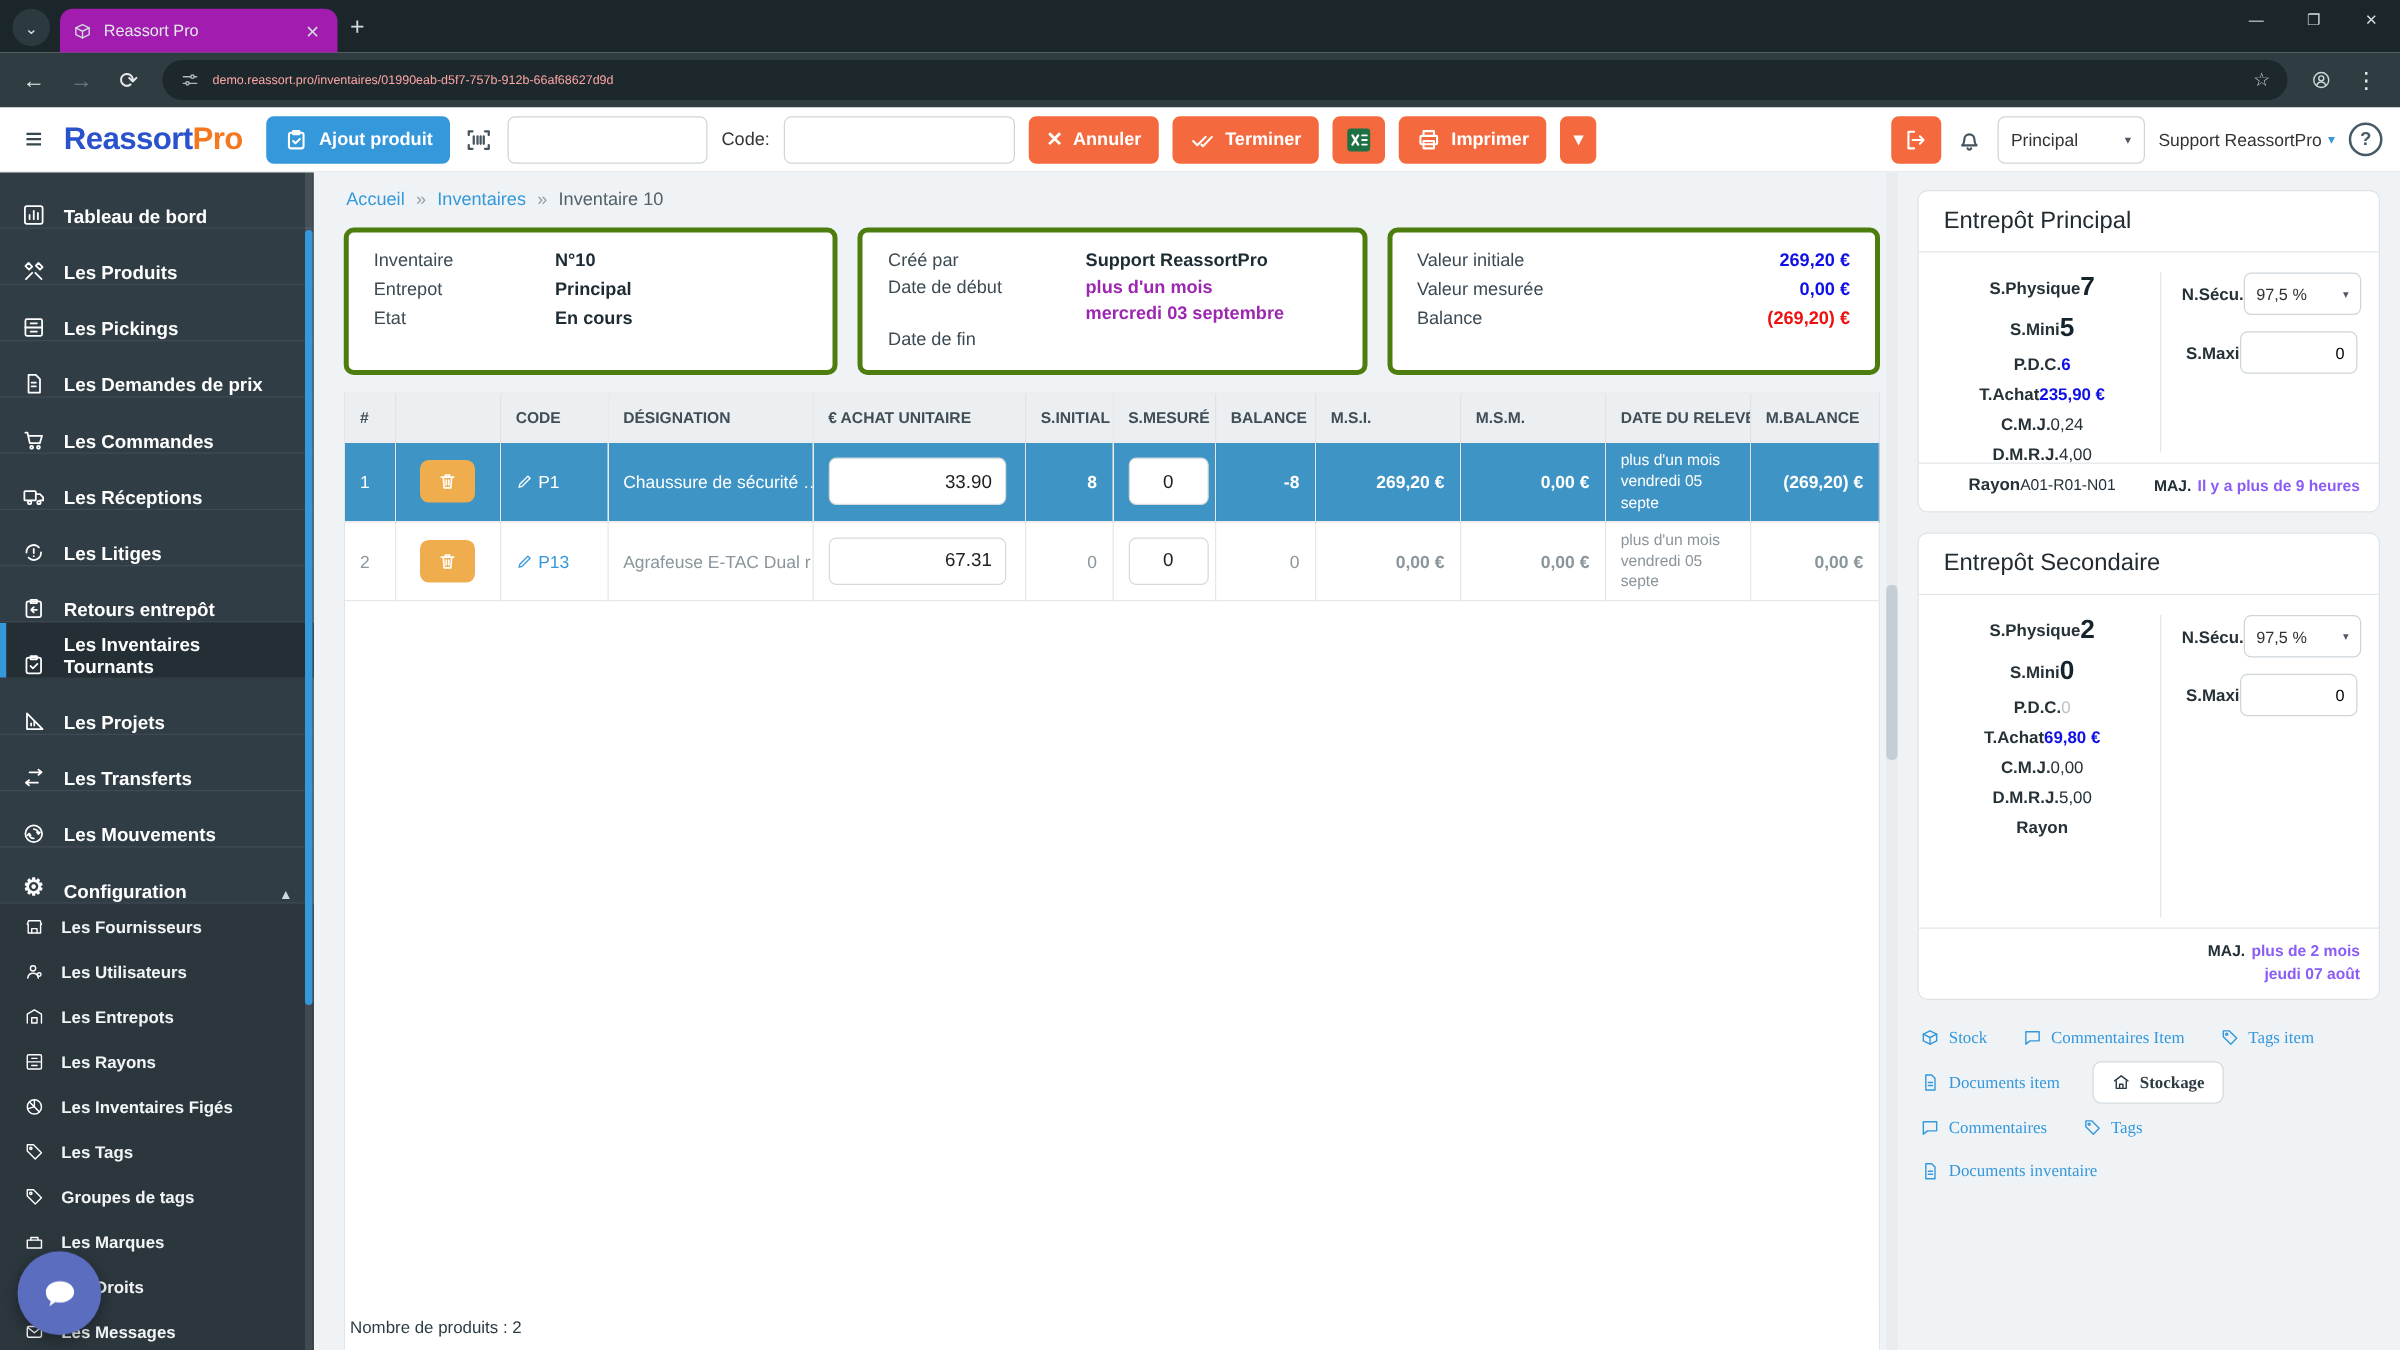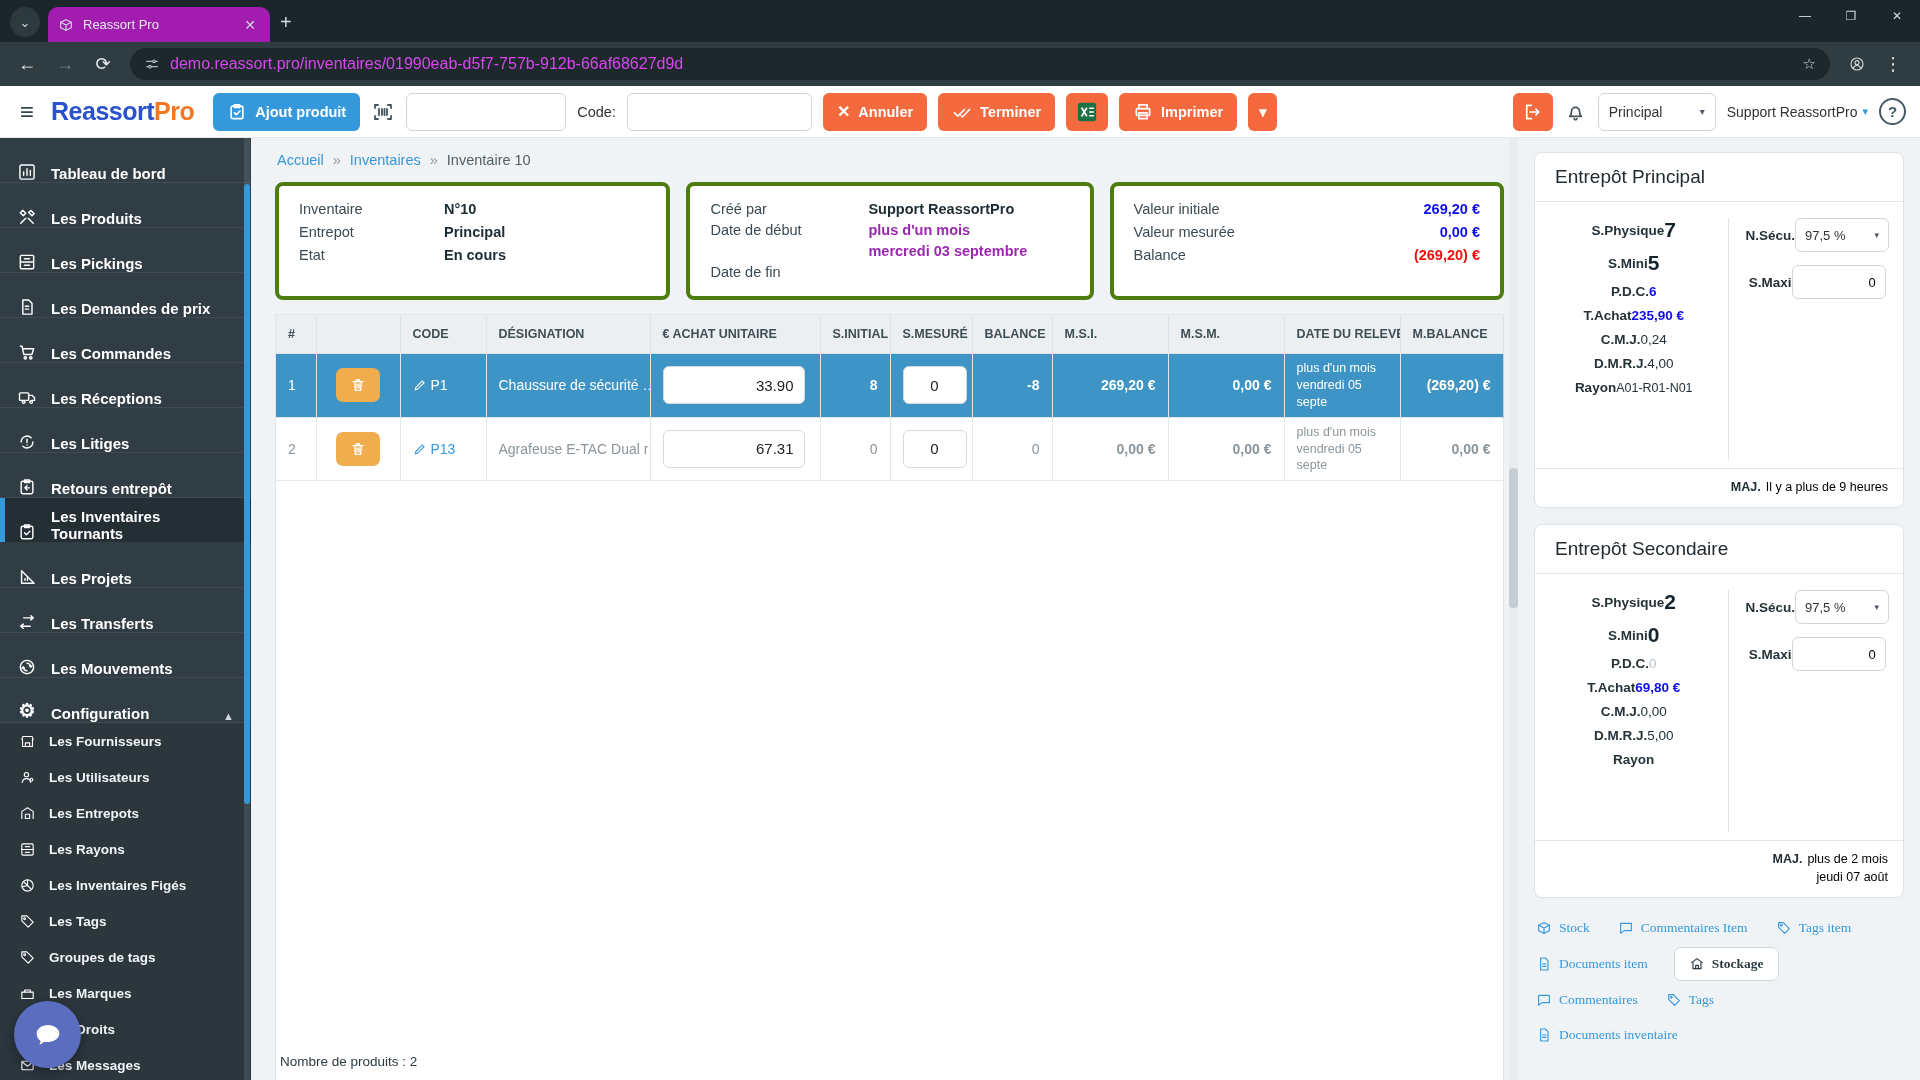--- a/index.html
+++ b/index.html
@@ -11,21 +11,21 @@
   .btab { width:222px; height:35px; background:#a21caf; border-radius:10px 10px 0 0; display:flex; align-items:center; gap:9px; padding:0 10px; color:#e4e9ea; font-size:13px; }
   .btab .ttl { flex:1; white-space:nowrap; overflow:hidden; }
   .tab-close { color:#cfd8dc; font-size:14px; padding:0 4px; }
   .newtab { color:#cfd8dc; font-size:20px; background:none; border:none; margin:0 0 8px 10px; }
   .win-controls { position:absolute; right:0; top:0; height:32px; display:flex; }
   .win-controls span { width:46px; display:flex; align-items:center; justify-content:center; color:#d7dde0; font-size:12px; }
   .urlbar { height:44px; background:#2f3d42; display:flex; align-items:center; padding:0 10px; gap:4px; }
   .nav-ic { width:34px; height:34px; display:flex; align-items:center; justify-content:center; color:#e8eaed; font-size:18px; border-radius:50%; }
   .nav-ic.dis { color:#6f7f85; }
   .omnibox { flex:1; height:32px; background:#1d282c; border-radius:16px; display:flex; align-items:center; gap:10px; padding:0 14px; margin:0 6px; }
-  .omnibox .url { color:#d946ef; font-size:16px; flex:1; white-space:nowrap; overflow:hidden; }
+  .omnibox .url { color:#fca5a5; font-size:10px; flex:1; white-space:nowrap; overflow:hidden; }
   .chrome-right { display:flex; align-items:center; gap:2px; }
 
   
   .appbar { height:52px; background:#fff; border-bottom:1px solid #e4e7e9; display:flex; align-items:center; padding:0 14px; gap:11px; }
   .burger { font-size:24px; color:#37474f; padding:0 6px; }
   .brand { font-size:25px; font-weight:800; letter-spacing:-0.5px; white-space:nowrap; margin-right:8px; }
   .brand .b1 { color:#2a52cc; } .brand .b2 { color:#f4781f; }
   .btn { display:inline-flex; align-items:center; gap:8px; border:none; border-radius:6px; font-size:14.5px; font-weight:700; color:#fff; padding:0 14px; height:38px; cursor:pointer; white-space:nowrap; }
   .btn-blue { background:#3498db; }
   .btn-orange { background:#f4693e; }
@@ -88,38 +88,38 @@
   .cell-input { height:38px; border:1px solid #d5dadd; border-radius:6px; background:#fff; font-size:15px; color:#222; padding:0 10px; }
   .inp-price { width:142px; text-align:right; }
   .inp-qty { width:64px; text-align:center; }
   .datecell { font-size:12.5px; color:#9c27b0; line-height:1.35; white-space:normal; }
   .count-foot { margin-top:auto; padding:12px 4px 11px; font-size:13.5px; color:#2c3b44; background:#fff; border-top:0; }
   .main-scroll { position:absolute; right:0; top:0; width:9px; height:100%; background:#e8ecef; }
   .main-thumb { position:absolute; right:0; top:330px; width:9px; height:140px; background:#c5ced4; border-radius:4px; }
 
   
   .rightpanel { width:402px; flex:0 0 402px; padding:14px 16px 0; overflow:hidden; }
-  .wh-card { background:#fff; border:1px solid #dfe3e6; border-radius:8px; display:flex; flex-direction:column; height:356px; }
+  .wh-card { background:#fff; border:1px solid #dfe3e6; border-radius:8px; display:flex; flex-direction:column; height:258px; }
   .wh-card.second { height:374px; margin-top:16px; }
   .wh-title { padding:13px 20px; font-size:19px; color:#212b31; border-bottom:1px solid #e4e8ea; }
   .wh-body { display:flex; padding:16px 0 8px; flex:1; min-height:0; }
   .wh-left { flex:1 1 55%; padding:0 14px 0 18px; display:flex; flex-direction:column; gap:9px; }
   .wh-right { flex:1 1 45%; border-left:1px solid #e2e6e9; padding:0 14px 0 16px; display:flex; flex-direction:column; gap:13px; }
   .wrow { display:flex; justify-content:center; align-items:center; }
   .wlabel { font-weight:700; color:#263238; font-size:13.5px; }
   .wbig { font-size:21px; font-weight:700; color:#15242c; }
   .wblue { color:#0f0fe8; font-weight:700; font-size:13.5px; }
   .wnum { font-size:13.5px; color:#23313a; }
   .wsmall { font-size:12.5px; color:#23313a; }
   .wmuted { color:#b9c3c9; font-size:13.5px; }
   .mini-select { display:flex; align-items:center; justify-content:space-between; width:94px; height:34px; border:1px solid #ced6da; border-radius:6px; background:#fff; padding:0 9px; font-size:13px; color:#333; }
   .mini-input { width:94px; height:34px; border:1px solid #ced6da; border-radius:6px; text-align:right; padding:0 9px; font-size:13px; background:#fff; }
   .wh-foot { margin-top:auto; border-top:1px solid #e2e6e9; padding:9px 15px 10px; text-align:right; font-size:12.5px; color:#213036; line-height:1.5; }
   .wh-foot b { margin-right:5px; }
-  .majblue { color:#000000; }
+  .majblue { color:#8b5cf6;font-weight:bold; }
   .ptabs { margin-top:14px; display:flex; flex-direction:column; gap:3px;font-family:Liberation Serif, serif; }
   .ptab-row { display:flex; gap:24px; align-items:center; }
   .ptab { display:inline-flex; align-items:center; gap:7px; color:#3498db; font-size:13.5px; padding:8px 2px; cursor:pointer; white-space:nowrap; }
   .ptab.active { background:#fff; border:1px solid #d3dade; border-radius:7px; color:#2b3a43; font-weight:700; padding:8px 14px; }
   .ticn { width:16px; height:16px; stroke:#3498db; stroke-width:1.7; fill:none; stroke-linecap:round; stroke-linejoin:round; }
   .ptab.active .ticn { stroke:#2b3a43; }
 
   .chat-fab { position:fixed; left:14px; bottom:12px; width:67px; height:67px; border-radius:50%; background:#5b6dbe; border:none; box-shadow:0 4px 12px rgba(0,0,0,.35); display:flex; align-items:center; justify-content:center; z-index:50; }
   .dicn { width:20px; height:20px; stroke:#44535c; stroke-width:1.8; fill:none; stroke-linecap:round; stroke-linejoin:round; }
   .wicn { width:20px; height:20px; stroke:#fff; stroke-width:2; fill:none; stroke-linecap:round; stroke-linejoin:round; }

